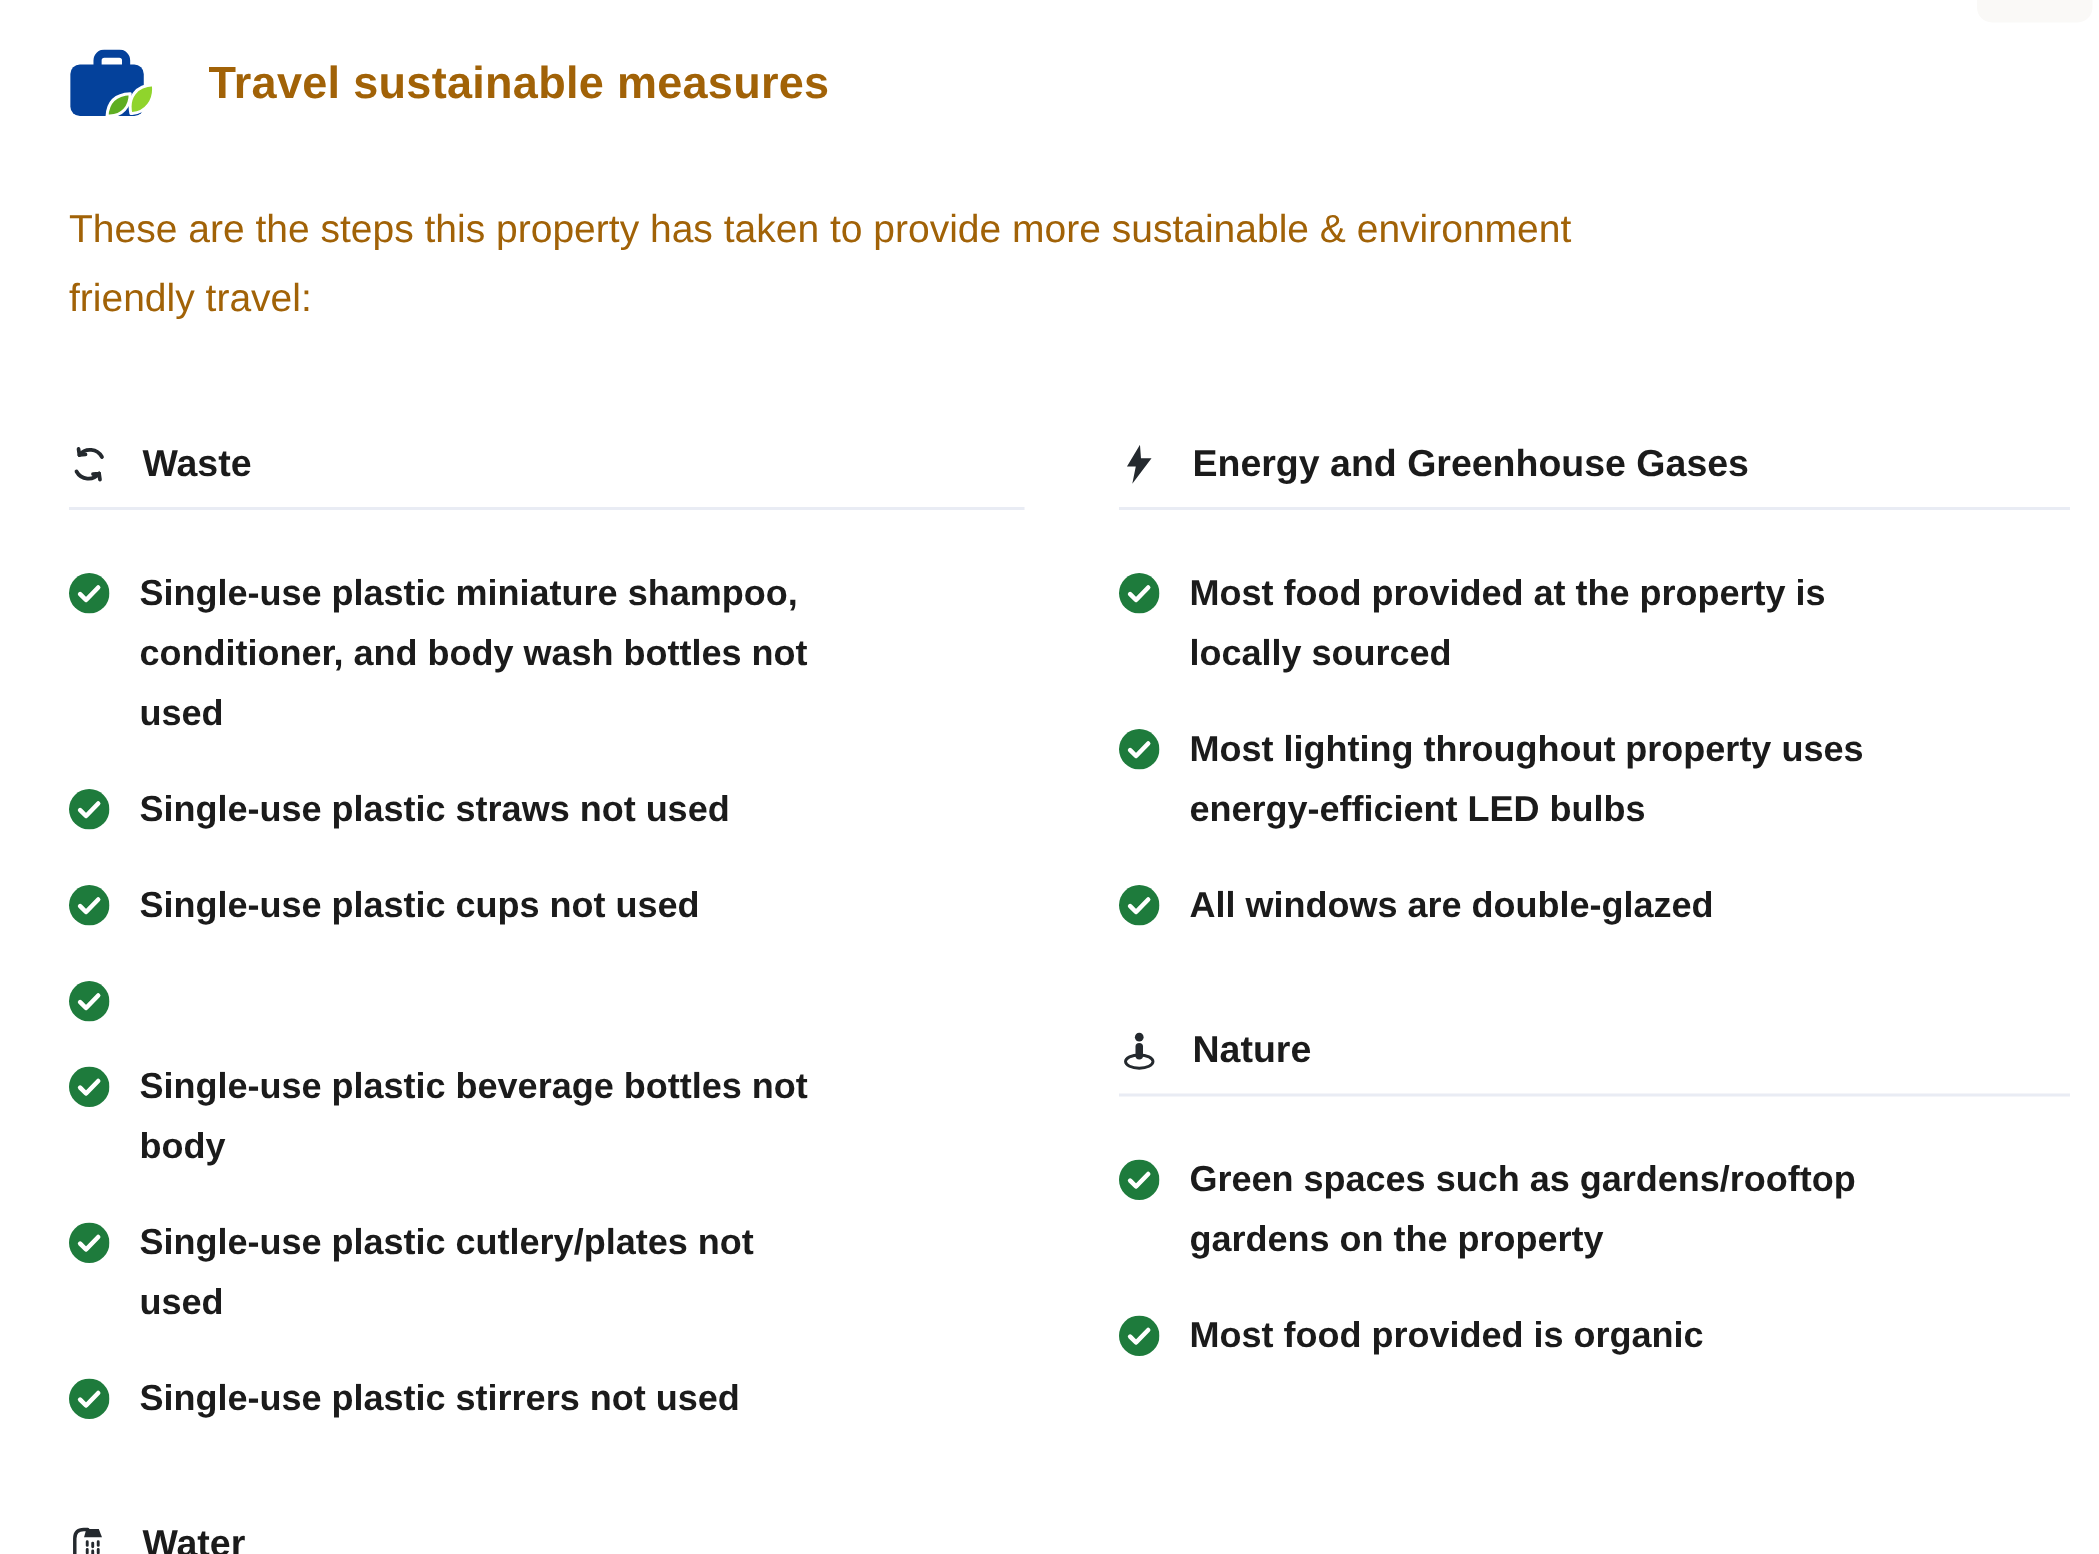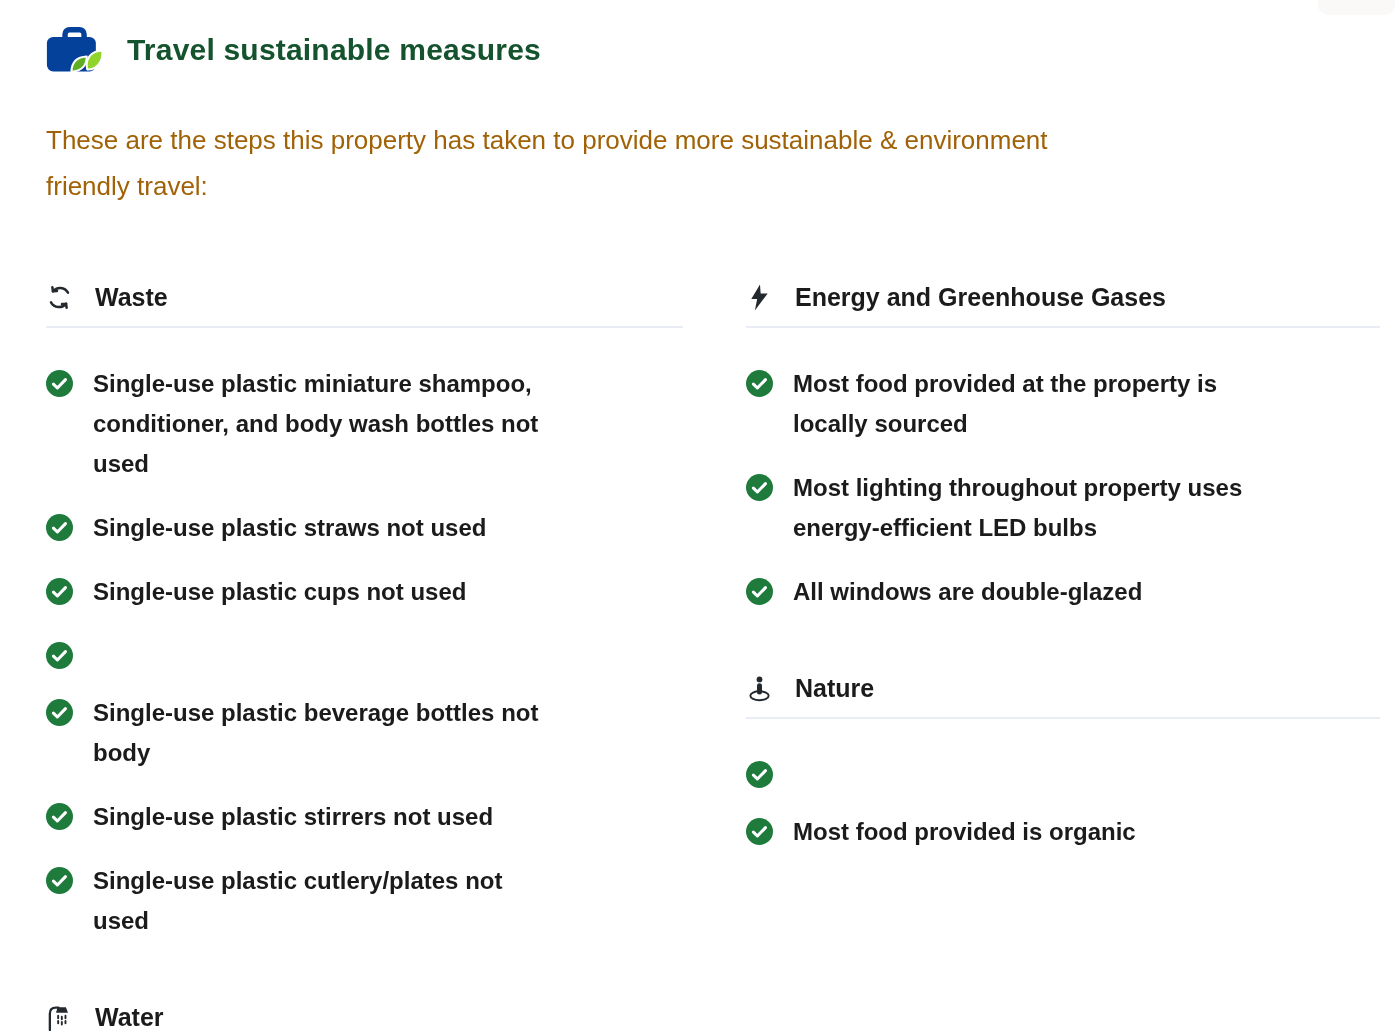--- a/index.html
+++ b/index.html
@@ -15,21 +15,21 @@
   .corner-pill {
     position: absolute; top: 0; right: 4px;
     width: 77px; height: 15px;
     background: #faf9f7;
     border-radius: 0 0 10px 10px;
   }
   .wrap { padding: 27px 19px 0 46px; }
 
   .header { display: flex; align-items: center; gap: 23px; }
   .logo { width: 58px; height: 46px; flex: 0 0 auto; }
-  .page-title { font-size: 30px; font-weight: 700; margin: 0; letter-spacing: .2px; color: #14532d; }
+  .page-title { font-size: 30px; font-weight: 700; margin: 12px; letter-spacing: .2px; color: #a16207; }
 
   .subtitle {
     margin-top: 44px;
     font-size: 26px; line-height: 46px;
     max-width: 1075px;
     color: #a16207;
   }
 
   .grid {
     display: grid;
@@ -137,29 +137,29 @@
                 </svg>
               </span>
             <span class="item-text">Single-use plastic beverage bottles not body</span>
           </div>
           <div class="item">
             <span class="check">
                 <svg viewBox="0 0 24 24">
                   <use href="#check-glyph"></use>
                 </svg>
               </span>
+            <span class="item-text">Single-use plastic cutlery/plates not used</span>
+          </div>
+          <div class="item">
+            <span class="check">
+                <svg viewBox="0 0 24 24">
+                  <use href="#check-glyph"></use>
+                </svg>
+              </span>
             <span class="item-text">Single-use plastic stirrers not used</span>
-          </div>
-          <div class="item">
-            <span class="check">
-                <svg viewBox="0 0 24 24">
-                  <use href="#check-glyph"></use>
-                </svg>
-              </span>
-            <span class="item-text">Single-use plastic cutlery/plates not used</span>
           </div>
         </div>
       </div>
 
       <div class="section">
         <div class="sec-head">
           <span class="sec-icon">
             <svg viewBox="0 0 28 28" fill="none" stroke="currentColor" stroke-width="2.4" stroke-linecap="round" stroke-linejoin="round">
               <path d="M4 27 V10 Q4 3.8 10.2 3.8 H13"></path>
               <path d="M12 3.4 L20.6 3.4 L22.8 9.2 L10.4 9.2 Z" fill="currentColor" stroke="none"></path>
@@ -238,20 +238,21 @@
           <span class="sec-title">Nature</span>
         </div>
         <div class="divider"></div>
         <div class="items">
           <div class="item">
             <span class="check">
                 <svg viewBox="0 0 24 24">
                   <use href="#check-glyph"></use>
                 </svg>
               </span>
+            <span class="item-text">Green spaces such as gardens/rooftop gardens on the property</span>
           </div>
           <div class="item">
             <span class="check">
                 <svg viewBox="0 0 24 24">
                   <use href="#check-glyph"></use>
                 </svg>
               </span>
             <span class="item-text">Most food provided is organic</span>
           </div>
         </div>

